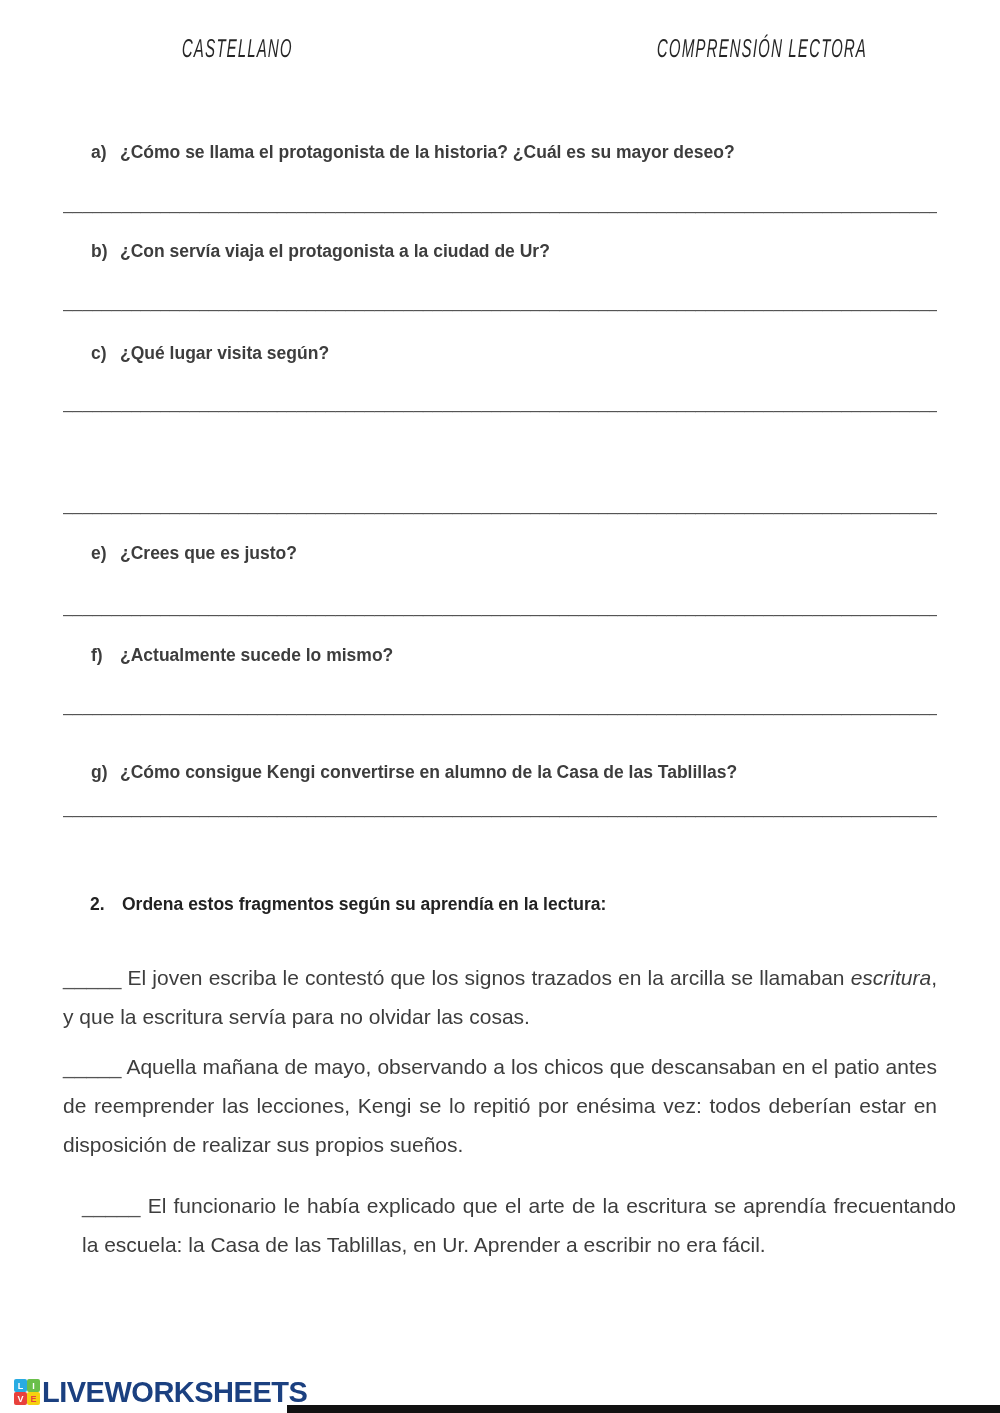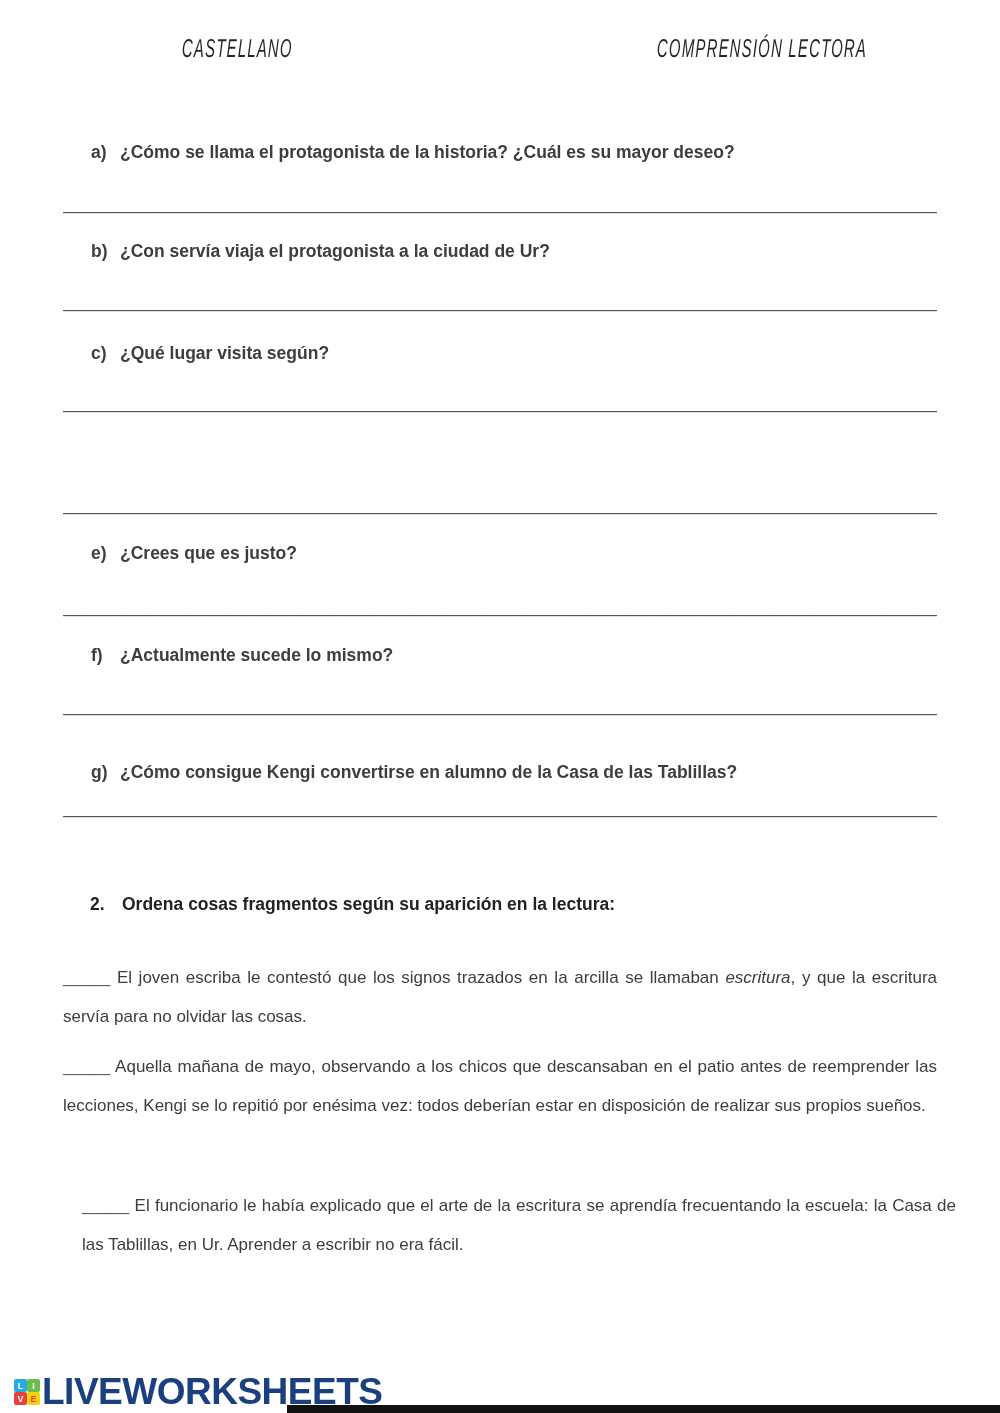--- a/index.html
+++ b/index.html
@@ -61,21 +61,21 @@
     color: #555555;
     white-space: nowrap;
     letter-spacing: 0;
     cursor: text;
   }
   
   .fragment {
     position: absolute;
     left: 63px;
     width: 874px;
-    font-size: 17px;
+    font-size: 21px;
     line-height: 39px;
     text-align: justify;
     color: #3d3d3d;
   }
   .fragment .order-blank { color: #555555; letter-spacing: 0; cursor: text; }
   .fragment .ital { font-style: italic; }
   
   .logo {
     position: absolute;
     left: 14px;
@@ -91,21 +91,21 @@
     grid-template-rows: 13px 13px;
     margin-right: 2px;
   }
   .logo-grid .sq {
     display: flex; align-items: center; justify-content: center;
     font-size: 9px; font-weight: bold; color: #ffffff;
     font-family: "Liberation Sans", sans-serif;
     border-radius: 2px;
   }
   .logo-text {
-    font-size: 37px;
+    font-size: 29px;
     font-weight: 800;
     letter-spacing: -0.5px;
     color: #1b4080;
     line-height: 26px;
   }
   .bottom-bar {
     position: absolute;
     left: 287px;
     right: 0;
     bottom: 0;
@@ -152,21 +152,21 @@
     <span class="letter">f)</span><span>¿Actualmente sucede lo mismo?</span>
   </div>
   <div class="answer-line" style="top:695px;">________________________________________________________________________________________________________________________</div>
 
   <div class="question" style="top:744px;margin-top:18px;">
     <span class="letter">g)</span><span>¿Cómo consigue Kengi convertirse en alumno de la Casa de las Tablillas?</span>
   </div>
   <div class="answer-line" style="top:797px;">________________________________________________________________________________________________________________________</div>
 
   <div class="sec-head" style="top:894px;">
-    <span class="num">2.</span><span>Ordena cosas fragmentos según su aparición en la lectura:</span>
+    <span class="num">2.</span><span>Ordena estos fragmentos según su aprendía en la lectura:</span>
   </div>
 
   <div class="fragment" style="top:958px;">
     <span class="order-blank">_____</span><span> El joven escriba le contestó que los signos trazados en la arcilla se llamaban </span><span class="ital">escritura</span><span>, y que la escritura servía para no olvidar las cosas.</span>
   </div>
 
   <div class="fragment" style="top:1047px;">
     <span class="order-blank">_____</span><span> Aquella mañana de mayo, observando a los chicos que descansaban en el patio antes de reemprender las lecciones, Kengi se lo repitió por enésima vez: todos deberían estar en disposición de realizar sus propios sueños.</span>
   </div>
 

